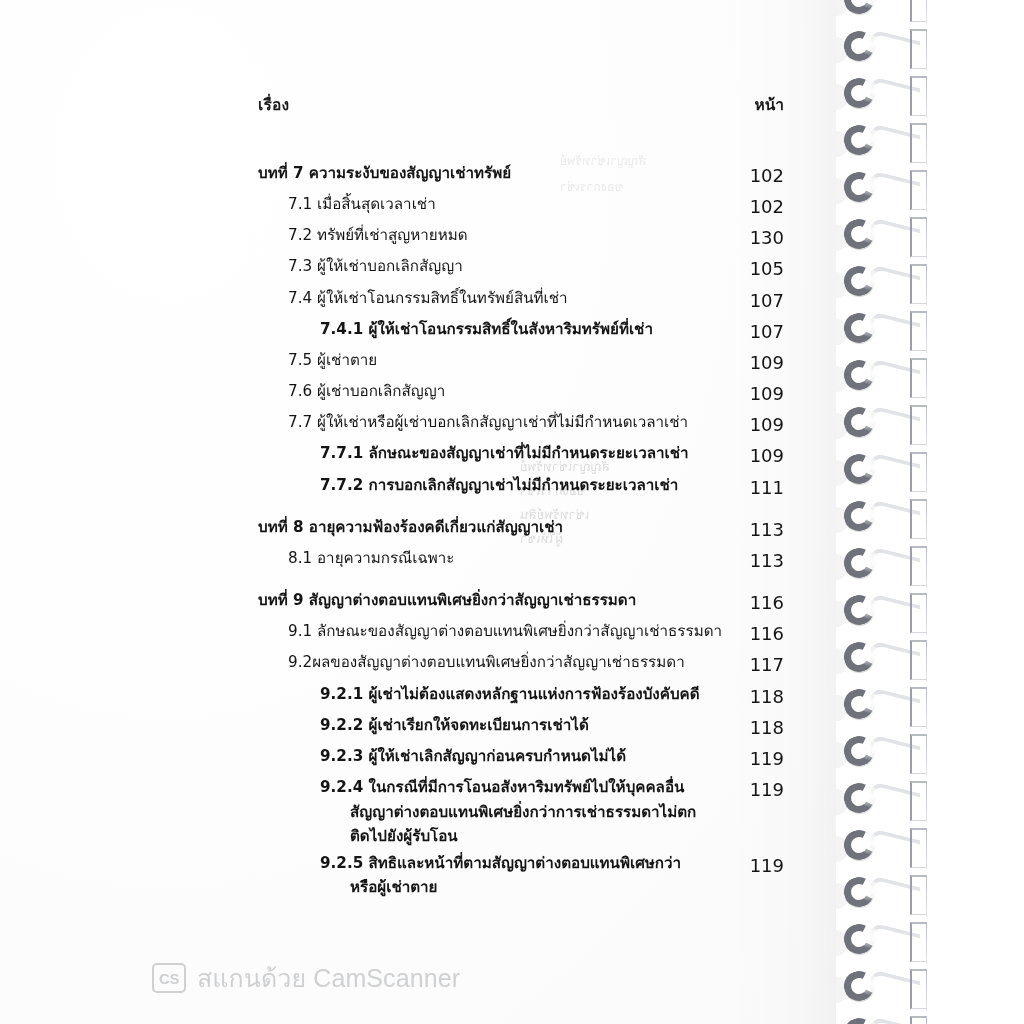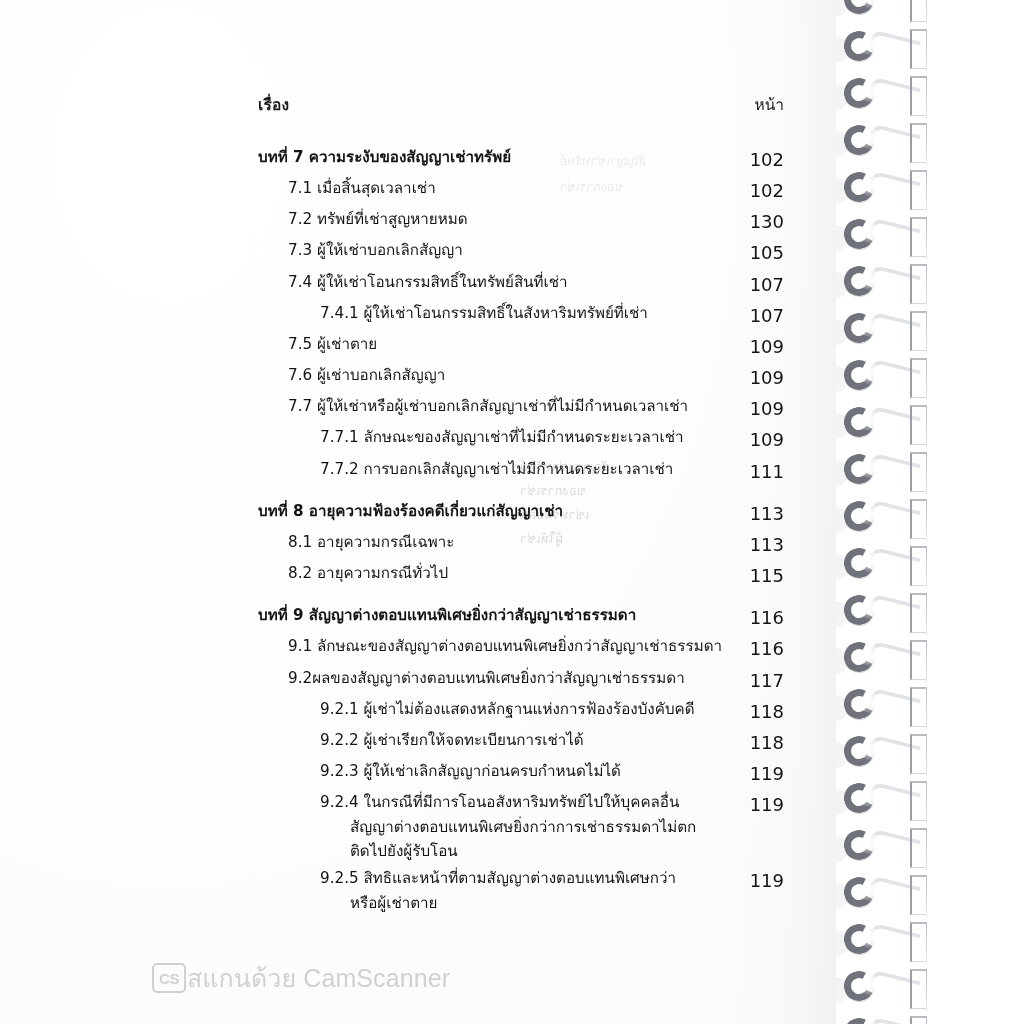--- a/index.html
+++ b/index.html
@@ -42,31 +42,31 @@
     position: absolute;
     left: 258px;
     top: 92px;
     width: 526px;
   }
 
   .hdr-row {
     display: flex;
     justify-content: space-between;
     align-items: flex-end;
-    margin-bottom: 28px;
+    margin-bottom: 44px;
   }
   .hdr-label {
     font-size: 15.5px;
     font-weight: 700;
     color: #1a1a1a;
     letter-spacing: .2px;
   }
   .hdr-page {
     font-size: 15.5px;
-    font-weight: 400;
+    font-weight: 700;
     color: #1a1a1a;
   }
 
   .entry {
     display: flex;
     align-items: flex-start;
     margin-bottom: 2px;
     line-height: 1.62;
   }
   .entry .txt {
@@ -80,21 +80,21 @@
     text-align: right;
     font-size: 18px;
     color: #141414;
     font-family: "DejaVu Sans", "Liberation Sans", sans-serif;
     padding-left: 8px;
   }
 
   
   .lvl-0 .txt { font-weight: 700; padding-left: 0px; }
   .lvl-1 .txt { font-weight: 400; padding-left: 30px; }
-  .lvl-2 .txt { font-weight: 400; padding-left: 62px; }
+  .lvl-2 .txt { font-weight: 700; padding-left: 62px; }
 
   .lvl-0 { margin-top: 13px; }
 
   .cont {
     display: block;
     padding-left: 30px;
   }
 
   
   #ghost {
@@ -125,21 +125,21 @@
   }
   #ghost2 div { font-size: 12.5px; color: #444; line-height: 2.1; text-align: right; }
 
   
   #watermark {
     position: absolute;
     left: 152px;
     top: 958px;
     display: flex;
     align-items: center;
-    gap: 1px;
+    gap: 11px;
   }
   #wm-badge {
     width: 34px; height: 30px;
     border: 2.6px solid #cfd0d2;
     border-radius: 5px;
     display: flex; align-items: center; justify-content: center;
     font-size: 15px;
     font-weight: 700;
     color: #cfd0d2;
     letter-spacing: -0.3px;
@@ -290,24 +290,20 @@
           <span class="pg">111</span>
         </div>
         <div class="entry lvl-0">
           <span class="txt">บทที่ 8 อายุความฟ้องร้องคดีเกี่ยวแก่สัญญาเช่า</span>
           <span class="pg">113</span>
         </div>
         <div class="entry lvl-1">
           <span class="txt">8.1 อายุความกรณีเฉพาะ</span>
           <span class="pg">113</span>
         </div>
-        <div class="entry lvl-1">
-          <span class="txt">8.2 อายุความกรณีทั่วไป</span>
-          <span class="pg">115</span>
-        </div>
         <div class="entry lvl-0">
           <span class="txt">บทที่ 9 สัญญาต่างตอบแทนพิเศษยิ่งกว่าสัญญาเช่าธรรมดา</span>
           <span class="pg">116</span>
         </div>
         <div class="entry lvl-1">
           <span class="txt">9.1 ลักษณะของสัญญาต่างตอบแทนพิเศษยิ่งกว่าสัญญาเช่าธรรมดา</span>
           <span class="pg">116</span>
         </div>
         <div class="entry lvl-1">
           <span class="txt">9.2ผลของสัญญาต่างตอบแทนพิเศษยิ่งกว่าสัญญาเช่าธรรมดา</span>

